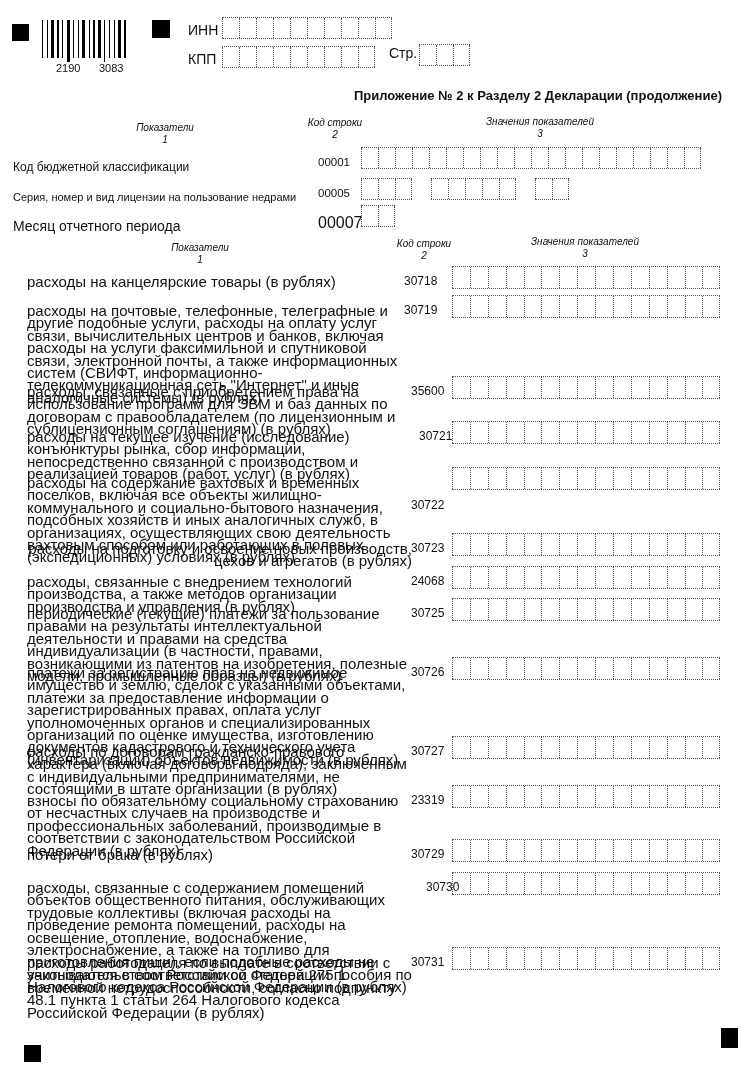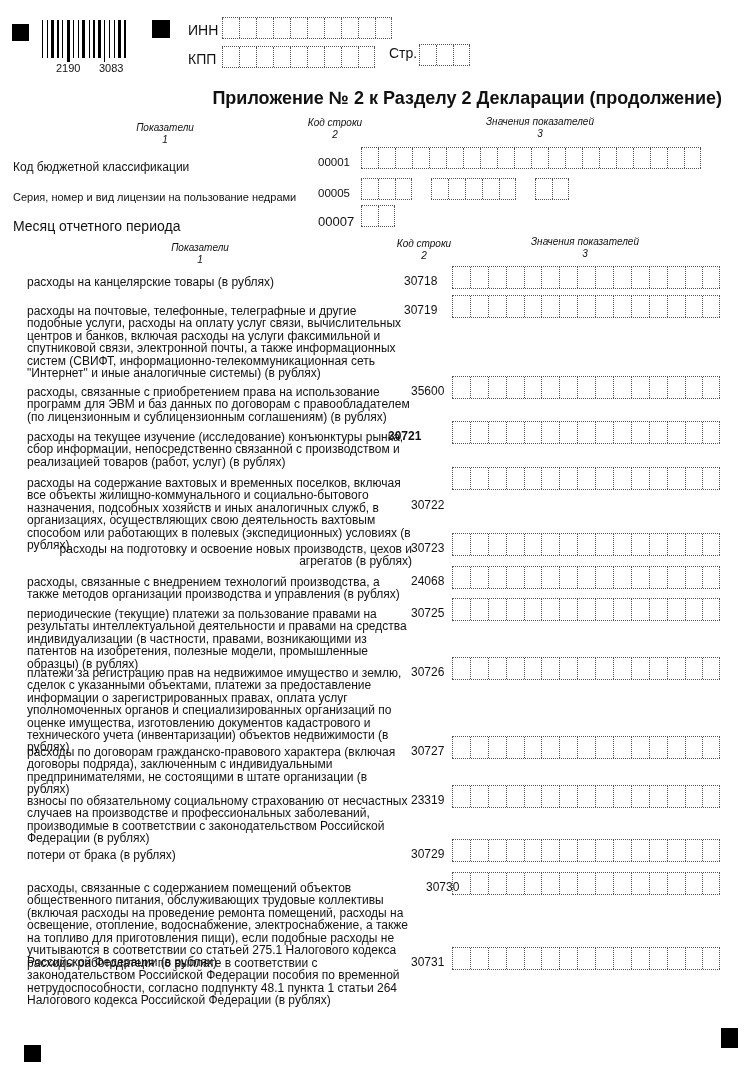--- a/index.html
+++ b/index.html
@@ -7,23 +7,23 @@
          font-family:"Liberation Sans", sans-serif; color:#111; }
   .abs { position:absolute; }
   .marker { position:absolute; background:#000; }
   .barcode { position:absolute; left:42px; top:20px; width:96px; height:42px; }
   .barcode-num { position:absolute; top:62px; font-size:11px; }
   .lbl { position:absolute; font-size:14px; }
   .cells { position:absolute; display:flex; height:20px;
            border-top:1.5px dotted #555; border-bottom:1.5px dotted #555; }
   .cells .c { width:17px; height:20px; border-left:1.5px dotted #555; box-sizing:border-box; }
   .cells .c:last-child { border-right:1.5px dotted #555; }
-  .title { position:absolute; right:28px; top:88px; font-size:18px; font-weight:bold;margin-left:45px; }
+  .title { position:absolute; right:28px; top:88px; font-size:13px; font-weight:bold;margin-left:45px; }
   .hdr { position:absolute; font-size:10px; font-style:italic; text-align:center; line-height:12px; }
-  .rowtext { position:absolute; left:13px; width:385px; font-size:12px; line-height:12.4px;padding-left:14px; }
+  .rowtext { position:absolute; left:13px; width:385px; font-size:15px; line-height:12.4px;padding-left:14px; }
   .code { position:absolute; font-size:12px; }
   .vbox { position:absolute; left:452px; display:flex; height:21px;
           border-top:1.5px dotted #555; border-bottom:1.5px dotted #555; }
   .vbox .c { width:17.9px; height:21px; border-left:1.5px dotted #555; box-sizing:border-box; }
   .vbox .c:last-child { border-right:1.5px dotted #555; }
 </style>
 </head>
 <body>
 
 <div class="marker" style="left:12px;top:24px;width:17px;height:17px;"></div>
@@ -137,21 +137,21 @@
       <div class="c"></div>
       <div class="c"></div>
       <div class="c"></div>
       <div class="c"></div>
     </div>
     <div class="cells" style="left: 535px; top: 178px;">
       <div class="c"></div>
       <div class="c"></div>
     </div>
     <div class="abs" style="left: 13px; top: 218px; font-size: 14px;">Месяц отчетного периода</div>
-    <div class="code" style="left: 318px; top: 214px; font-size: 13px;">00007</div>
+    <div class="code" style="left: 318px; top: 214px; font-size: 16px;">00007</div>
     <div class="cells" style="left: 361px; top: 205px;">
       <div class="c"></div>
       <div class="c"></div>
     </div>
   </div>
 
 <div class="hdr" style="left:130px;top:242px;width:140px;">
   <div>Показатели</div>
   <div>1</div>
 </div>
@@ -216,21 +216,21 @@
       <div class="c"></div>
       <div class="c"></div>
       <div class="c"></div>
       <div class="c"></div>
       <div class="c"></div>
       <div class="c"></div>
       <div class="c"></div>
       <div class="c"></div>
     </div>
     <div class="rowtext" style="top: 431px;">расходы на текущее изучение (исследование) конъюнктуры рынка, сбор информации, непосредственно связанной с производством и реализацией товаров (работ, услуг) (в рублях)</div>
-    <div class="code" style="left: 388px; top: 429px; font-weight: bold;">30721</div>
+    <div class="code" style="left: 419px; top: 429px;">30721</div>
     <div class="vbox" style="top: 421px;">
       <div class="c"></div>
       <div class="c"></div>
       <div class="c"></div>
       <div class="c"></div>
       <div class="c"></div>
       <div class="c"></div>
       <div class="c"></div>
       <div class="c"></div>
       <div class="c"></div>

